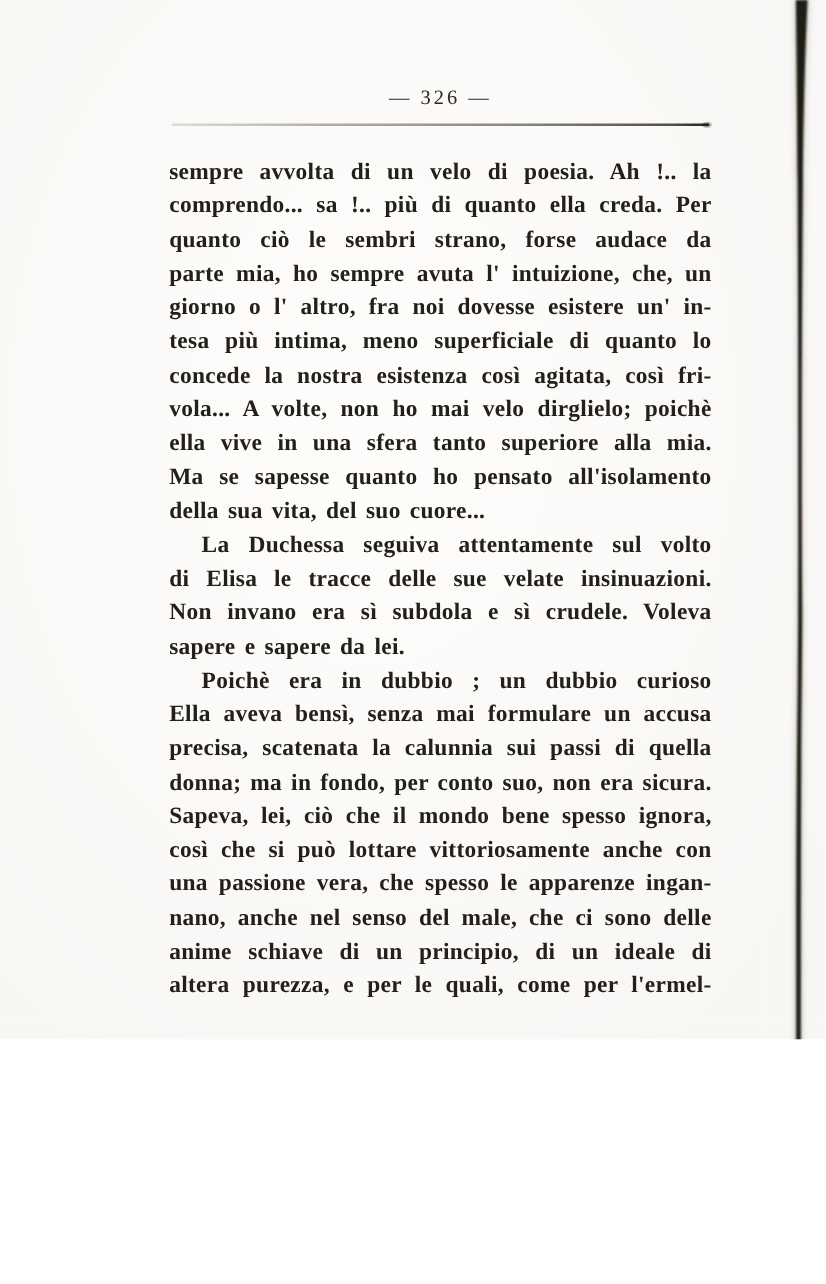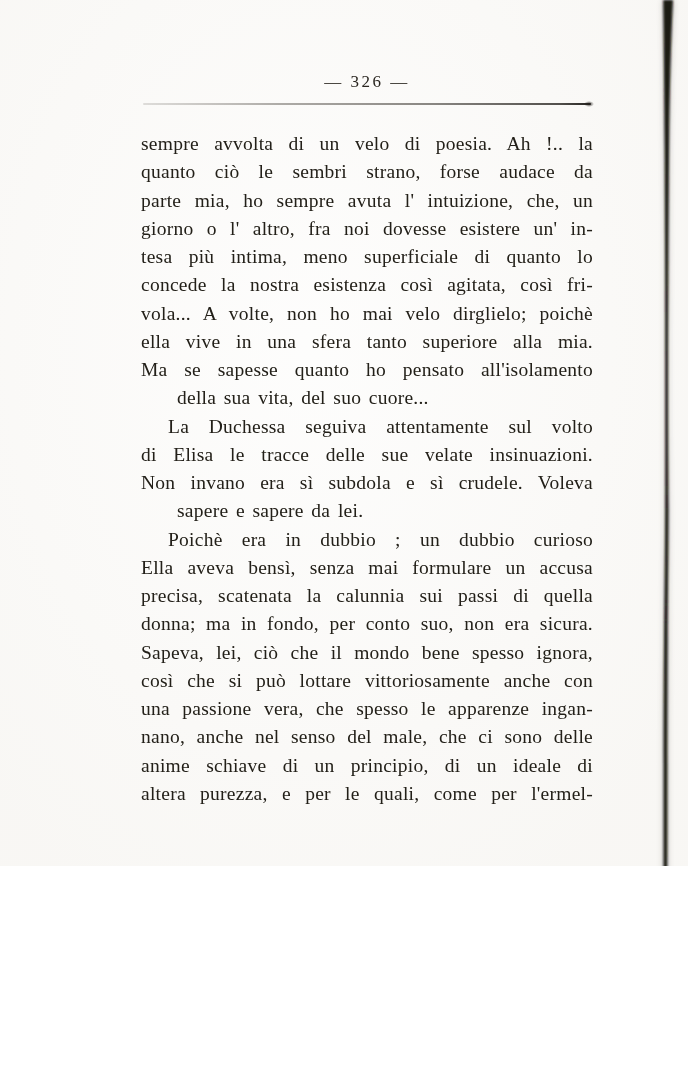--- a/index.html
+++ b/index.html
@@ -54,26 +54,26 @@
     font-size: 19.5px;
     line-height: 28.25px;
     letter-spacing: 0.25px;
     word-spacing: 1.5px;
   }
   .line {
     text-align: justify;
     text-align-last: justify;
     -moz-text-align-last: justify;
     white-space: normal;
+    font-weight: bold;
   }
   .line.end {
     text-align-last: left;
     -moz-text-align-last: left;
     word-spacing: 2.5px;
-    margin-left: 36px;
   }
   .line.indent { text-indent: 27px; }
   .edge-overlay {
     position: absolute;
     inset: 0;
     pointer-events: none;
   }
 </style>
 </head>
 <body>
@@ -83,20 +83,21 @@
   <div class="running-head">
     <span>— 326 —</span>
   </div>
 
   <div class="head-rule">
     <span class="rule-end-blob"></span>
   </div>
 
   <div class="text-block" id="text-block">
       <div class="line">sempre avvolta di un velo di poesia. Ah !.. la</div>
+      <div class="line">comprendo... sa !.. più di quanto ella creda. Per</div>
       <div class="line">quanto ciò le sembri strano, forse audace da</div>
       <div class="line">parte mia, ho sempre avuta l' intuizione, che, un</div>
       <div class="line">giorno o l' altro, fra noi dovesse esistere un' in-</div>
       <div class="line">tesa più intima, meno superficiale di quanto lo</div>
       <div class="line">concede la nostra esistenza così agitata, così fri-</div>
       <div class="line">vola... A volte, non ho mai velo dirglielo; poichè</div>
       <div class="line">ella vive in una sfera tanto superiore alla mia.</div>
       <div class="line">Ma se sapesse quanto ho pensato all'isolamento</div>
       <div class="line end">della sua vita, del suo cuore...</div>
       <div class="line indent">La Duchessa seguiva attentamente sul volto</div>

